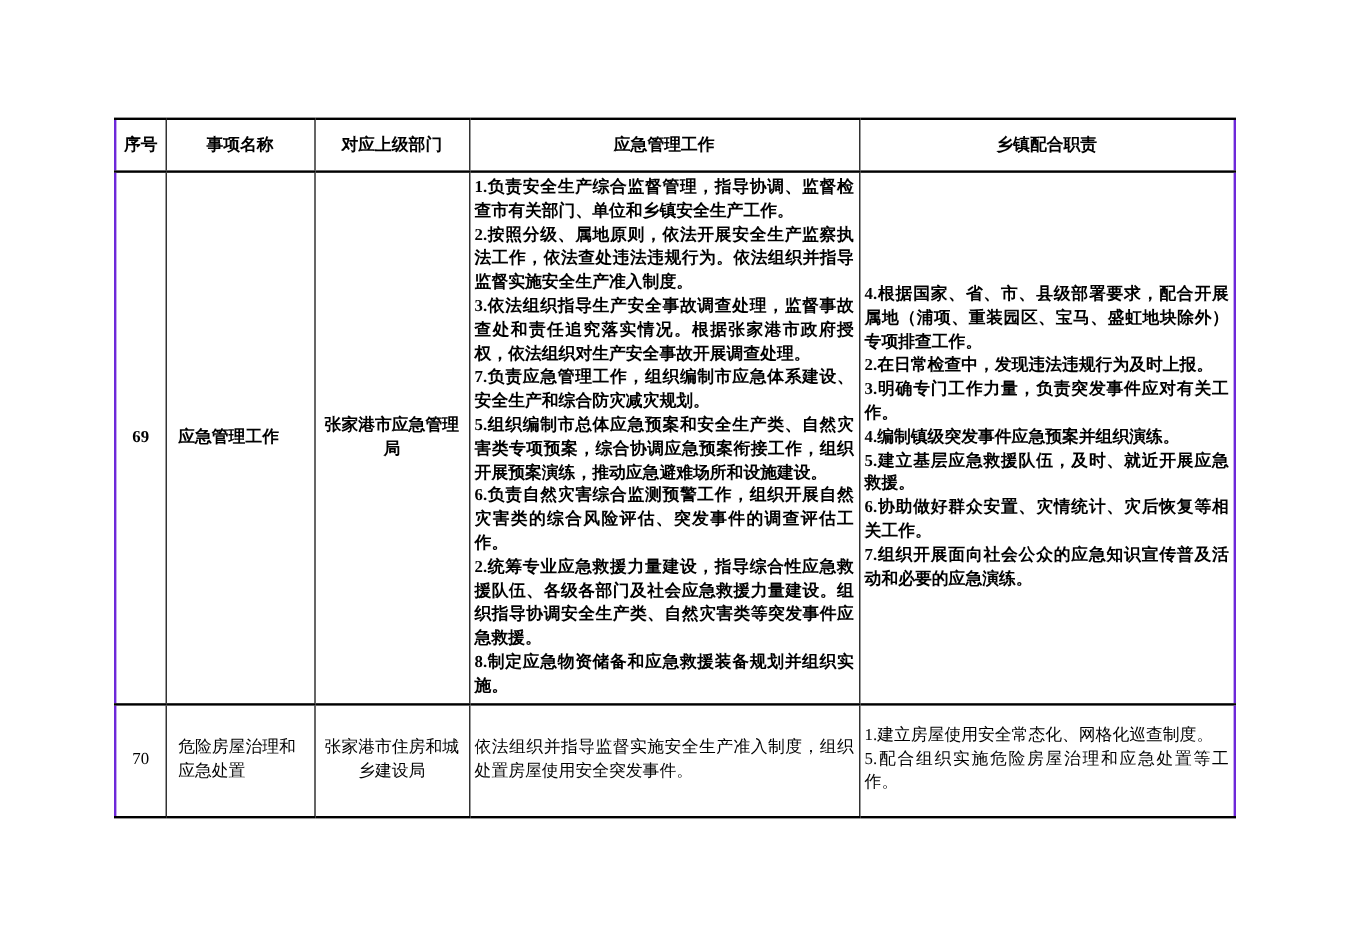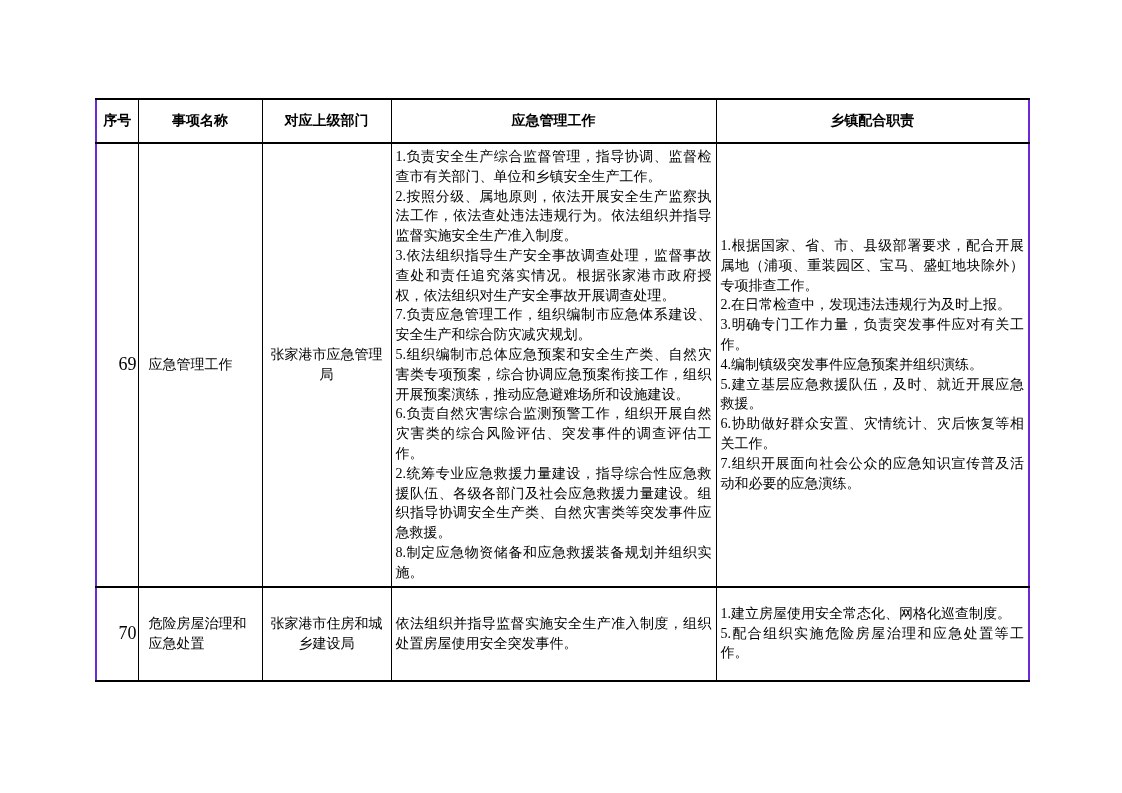--- a/index.html
+++ b/index.html
@@ -34,25 +34,25 @@
     overflow: hidden;
   }
   table.duties th {
     height: 38px;
     font-family: "Liberation Sans", sans-serif;
     font-weight: bold;
     font-size: 14px;
     text-align: center;
     padding: 2px;
   }
-  tr.row-69 > td { height: 432px; }
+  tr.row-69 > td { height: 432px; font-weight: bold; }
   tr.row-70 > td { height: 86px; }
   td.c-seq {
-    text-align: right;
-    font-size: 18px;
+    text-align: center;
+    font-size: 14px;
   }
   td.c-name {
     padding: 2px 10px;
     font-size: 14px;
     line-height: 20px;
     text-align: left;
     margin-left: 43px;
   }
   td.c-dept {
     padding: 2px 8px;
@@ -110,21 +110,21 @@
           <p>1.负责安全生产综合监督管理，指导协调、监督检查市有关部门、单位和乡镇安全生产工作。</p>
           <p>2.按照分级、属地原则，依法开展安全生产监察执法工作，依法查处违法违规行为。依法组织并指导监督实施安全生产准入制度。</p>
           <p>3.依法组织指导生产安全事故调查处理，监督事故查处和责任追究落实情况。根据张家港市政府授权，依法组织对生产安全事故开展调查处理。</p>
           <p>7.负责应急管理工作，组织编制市应急体系建设、安全生产和综合防灾减灾规划。</p>
           <p>5.组织编制市总体应急预案和安全生产类、自然灾害类专项预案，综合协调应急预案衔接工作，组织开展预案演练，推动应急避难场所和设施建设。</p>
           <p>6.负责自然灾害综合监测预警工作，组织开展自然灾害类的综合风险评估、突发事件的调查评估工作。</p>
           <p>2.统筹专业应急救援力量建设，指导综合性应急救援队伍、各级各部门及社会应急救援力量建设。组织指导协调安全生产类、自然灾害类等突发事件应急救援。</p>
           <p>8.制定应急物资储备和应急救援装备规划并组织实施。</p>
         </td>
         <td class="c-duty">
-          <p>1.根据国家、省、市、县级部署要求，配合开展属地（浦项、重装园区、宝马、盛虹地块除外）专项排查工作。</p>
+          <p>4.根据国家、省、市、县级部署要求，配合开展属地（浦项、重装园区、宝马、盛虹地块除外）专项排查工作。</p>
           <p>2.在日常检查中，发现违法违规行为及时上报。</p>
           <p>3.明确专门工作力量，负责突发事件应对有关工作。</p>
           <p>4.编制镇级突发事件应急预案并组织演练。</p>
           <p>5.建立基层应急救援队伍，及时、就近开展应急救援。</p>
           <p>6.协助做好群众安置、灾情统计、灾后恢复等相关工作。</p>
           <p>7.组织开展面向社会公众的应急知识宣传普及活动和必要的应急演练。</p>
         </td>
       </tr>
       <tr class="row-70">
         <td class="c-seq">70</td>

